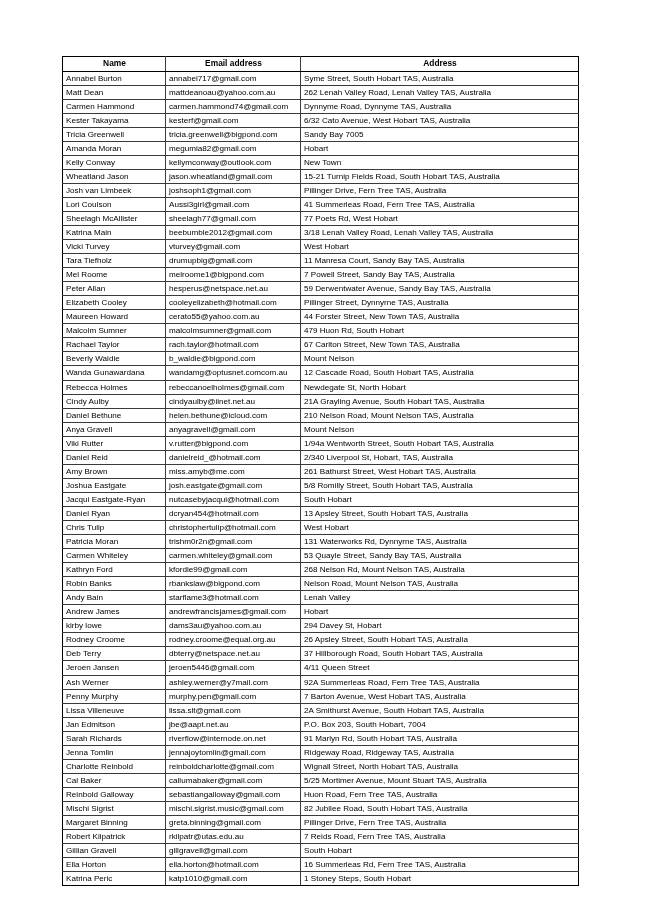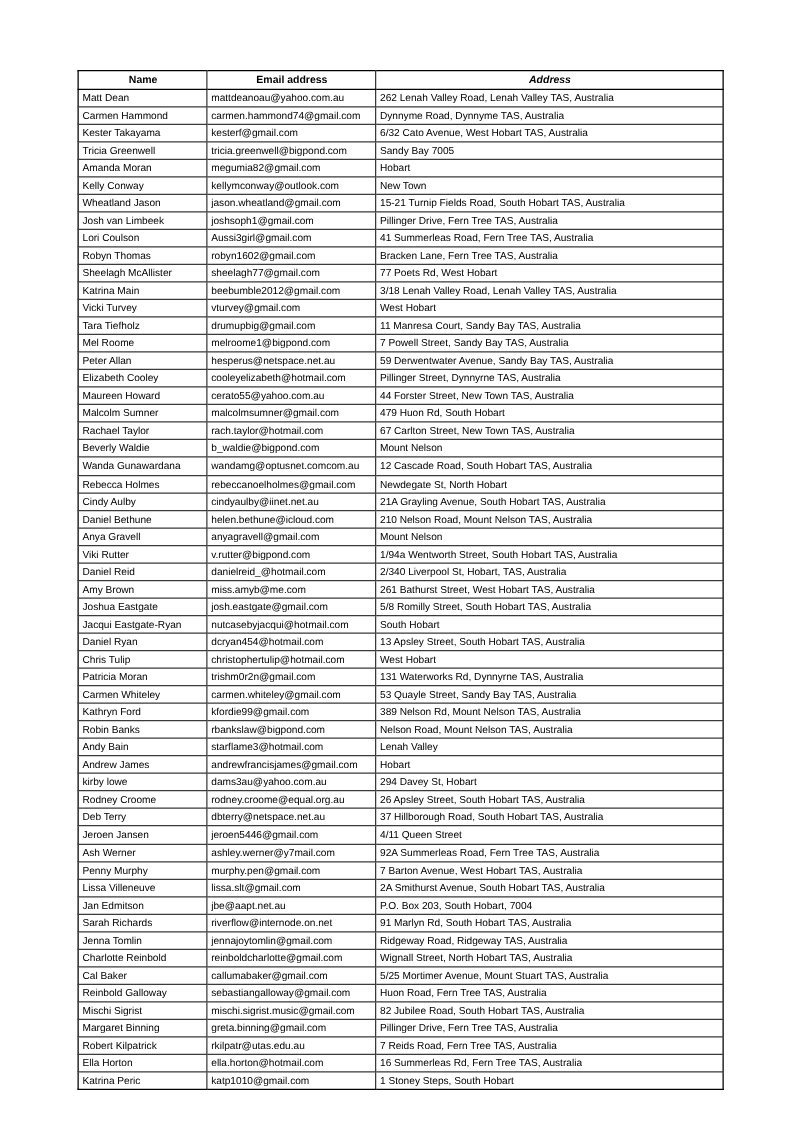--- a/index.html
+++ b/index.html
@@ -57,21 +57,21 @@
     line-height: 13.5px;
     border-bottom: 1.4px solid #000000;
   }
   table.contacts tbody tr:last-child td {
     border-bottom: 1.6px solid #000000;
   }
   table.contacts td.name-cell { border-left: 1.6px solid #000000; }
   table.contacts td.addr-cell { border-right: 1.6px solid #000000; }
   table.contacts thead th.th-name { border-left: 1.6px solid #000000; border-top: 1.6px solid #000000; }
   table.contacts thead th.th-email { border-top: 1.6px solid #000000; }
-  table.contacts thead th.th-addr { border-right: 1.6px solid #000000; border-top: 1.6px solid #000000; font-style: italic; }
+  table.contacts thead th.th-addr { border-right: 1.6px solid #000000; border-top: 1.6px solid #000000; }
 </style>
 </head>
 <body>
 
 <div class="page">
   <div class="table-wrap">
     <table class="contacts">
       <colgroup>
         <col class="c-name">
         <col class="c-email">
@@ -79,20 +79,25 @@
       </colgroup>
       <thead>
         <tr>
           <th class="th-name">Name</th>
           <th class="th-email">Email address</th>
           <th class="th-addr">Address</th>
         </tr>
       </thead>
       <tbody id="contacts-body">
           <tr>
+            <td class="name-cell">Annabel  Burton</td>
+            <td class="email-cell">annabel717@gmail.com</td>
+            <td class="addr-cell">Syme Street, South Hobart TAS, Australia</td>
+          </tr>
+          <tr>
             <td class="name-cell">Matt Dean</td>
             <td class="email-cell">mattdeanoau@yahoo.com.au</td>
             <td class="addr-cell">262 Lenah Valley Road, Lenah Valley TAS, Australia</td>
           </tr>
           <tr>
             <td class="name-cell">Carmen Hammond</td>
             <td class="email-cell">carmen.hammond74@gmail.com</td>
             <td class="addr-cell">Dynnyme Road, Dynnyme TAS, Australia</td>
           </tr>
           <tr>
@@ -124,25 +129,20 @@
             <td class="name-cell">Josh van Limbeek</td>
             <td class="email-cell">joshsoph1@gmail.com</td>
             <td class="addr-cell">Pillinger Drive, Fern Tree TAS, Australia</td>
           </tr>
           <tr>
             <td class="name-cell">Lori Coulson</td>
             <td class="email-cell">Aussi3girl@gmail.com</td>
             <td class="addr-cell">41 Summerleas Road, Fern Tree TAS, Australia</td>
           </tr>
           <tr>
-            <td class="name-cell">Robyn Thomas</td>
-            <td class="email-cell">robyn1602@gmail.com</td>
-            <td class="addr-cell">Bracken Lane, Fern Tree TAS, Australia</td>
-          </tr>
-          <tr>
             <td class="name-cell">Sheelagh McAllister</td>
             <td class="email-cell">sheelagh77@gmail.com</td>
             <td class="addr-cell">77 Poets Rd, West Hobart</td>
           </tr>
           <tr>
             <td class="name-cell">Katrina Main</td>
             <td class="email-cell">beebumble2012@gmail.com</td>
             <td class="addr-cell">3/18 Lenah Valley Road, Lenah Valley TAS, Australia</td>
           </tr>
           <tr>
@@ -256,21 +256,21 @@
             <td class="addr-cell">131 Waterworks Rd, Dynnyrne TAS, Australia</td>
           </tr>
           <tr>
             <td class="name-cell">Carmen  Whiteley</td>
             <td class="email-cell">carmen.whiteley@gmail.com</td>
             <td class="addr-cell">53 Quayle Street, Sandy Bay TAS, Australia</td>
           </tr>
           <tr>
             <td class="name-cell">Kathryn  Ford</td>
             <td class="email-cell">kfordie99@gmail.com</td>
-            <td class="addr-cell">389 Nelson Rd, Mount Nelson TAS, Australia</td>
+            <td class="addr-cell">268 Nelson Rd, Mount Nelson TAS, Australia</td>
           </tr>
           <tr>
             <td class="name-cell">Robin Banks</td>
             <td class="email-cell">rbankslaw@bigpond.com</td>
             <td class="addr-cell">Nelson Road, Mount Nelson TAS, Australia</td>
           </tr>
           <tr>
             <td class="name-cell">Andy Bain</td>
             <td class="email-cell">starflame3@hotmail.com</td>
             <td class="addr-cell">Lenah Valley</td>
@@ -352,20 +352,25 @@
           </tr>
           <tr>
             <td class="name-cell">Margaret  Binning</td>
             <td class="email-cell">greta.binning@gmail.com</td>
             <td class="addr-cell">Pillinger Drive, Fern Tree TAS, Australia</td>
           </tr>
           <tr>
             <td class="name-cell">Robert Kilpatrick</td>
             <td class="email-cell">rkilpatr@utas.edu.au</td>
             <td class="addr-cell">7 Reids Road, Fern Tree TAS, Australia</td>
+          </tr>
+          <tr>
+            <td class="name-cell">Gillian Gravell</td>
+            <td class="email-cell">gillgravell@gmail.com</td>
+            <td class="addr-cell">South Hobart</td>
           </tr>
           <tr>
             <td class="name-cell">Ella Horton</td>
             <td class="email-cell">ella.horton@hotmail.com</td>
             <td class="addr-cell">16 Summerleas Rd, Fern Tree TAS, Australia</td>
           </tr>
           <tr>
             <td class="name-cell">Katrina  Peric</td>
             <td class="email-cell">katp1010@gmail.com</td>
             <td class="addr-cell">1 Stoney Steps, South Hobart</td>

